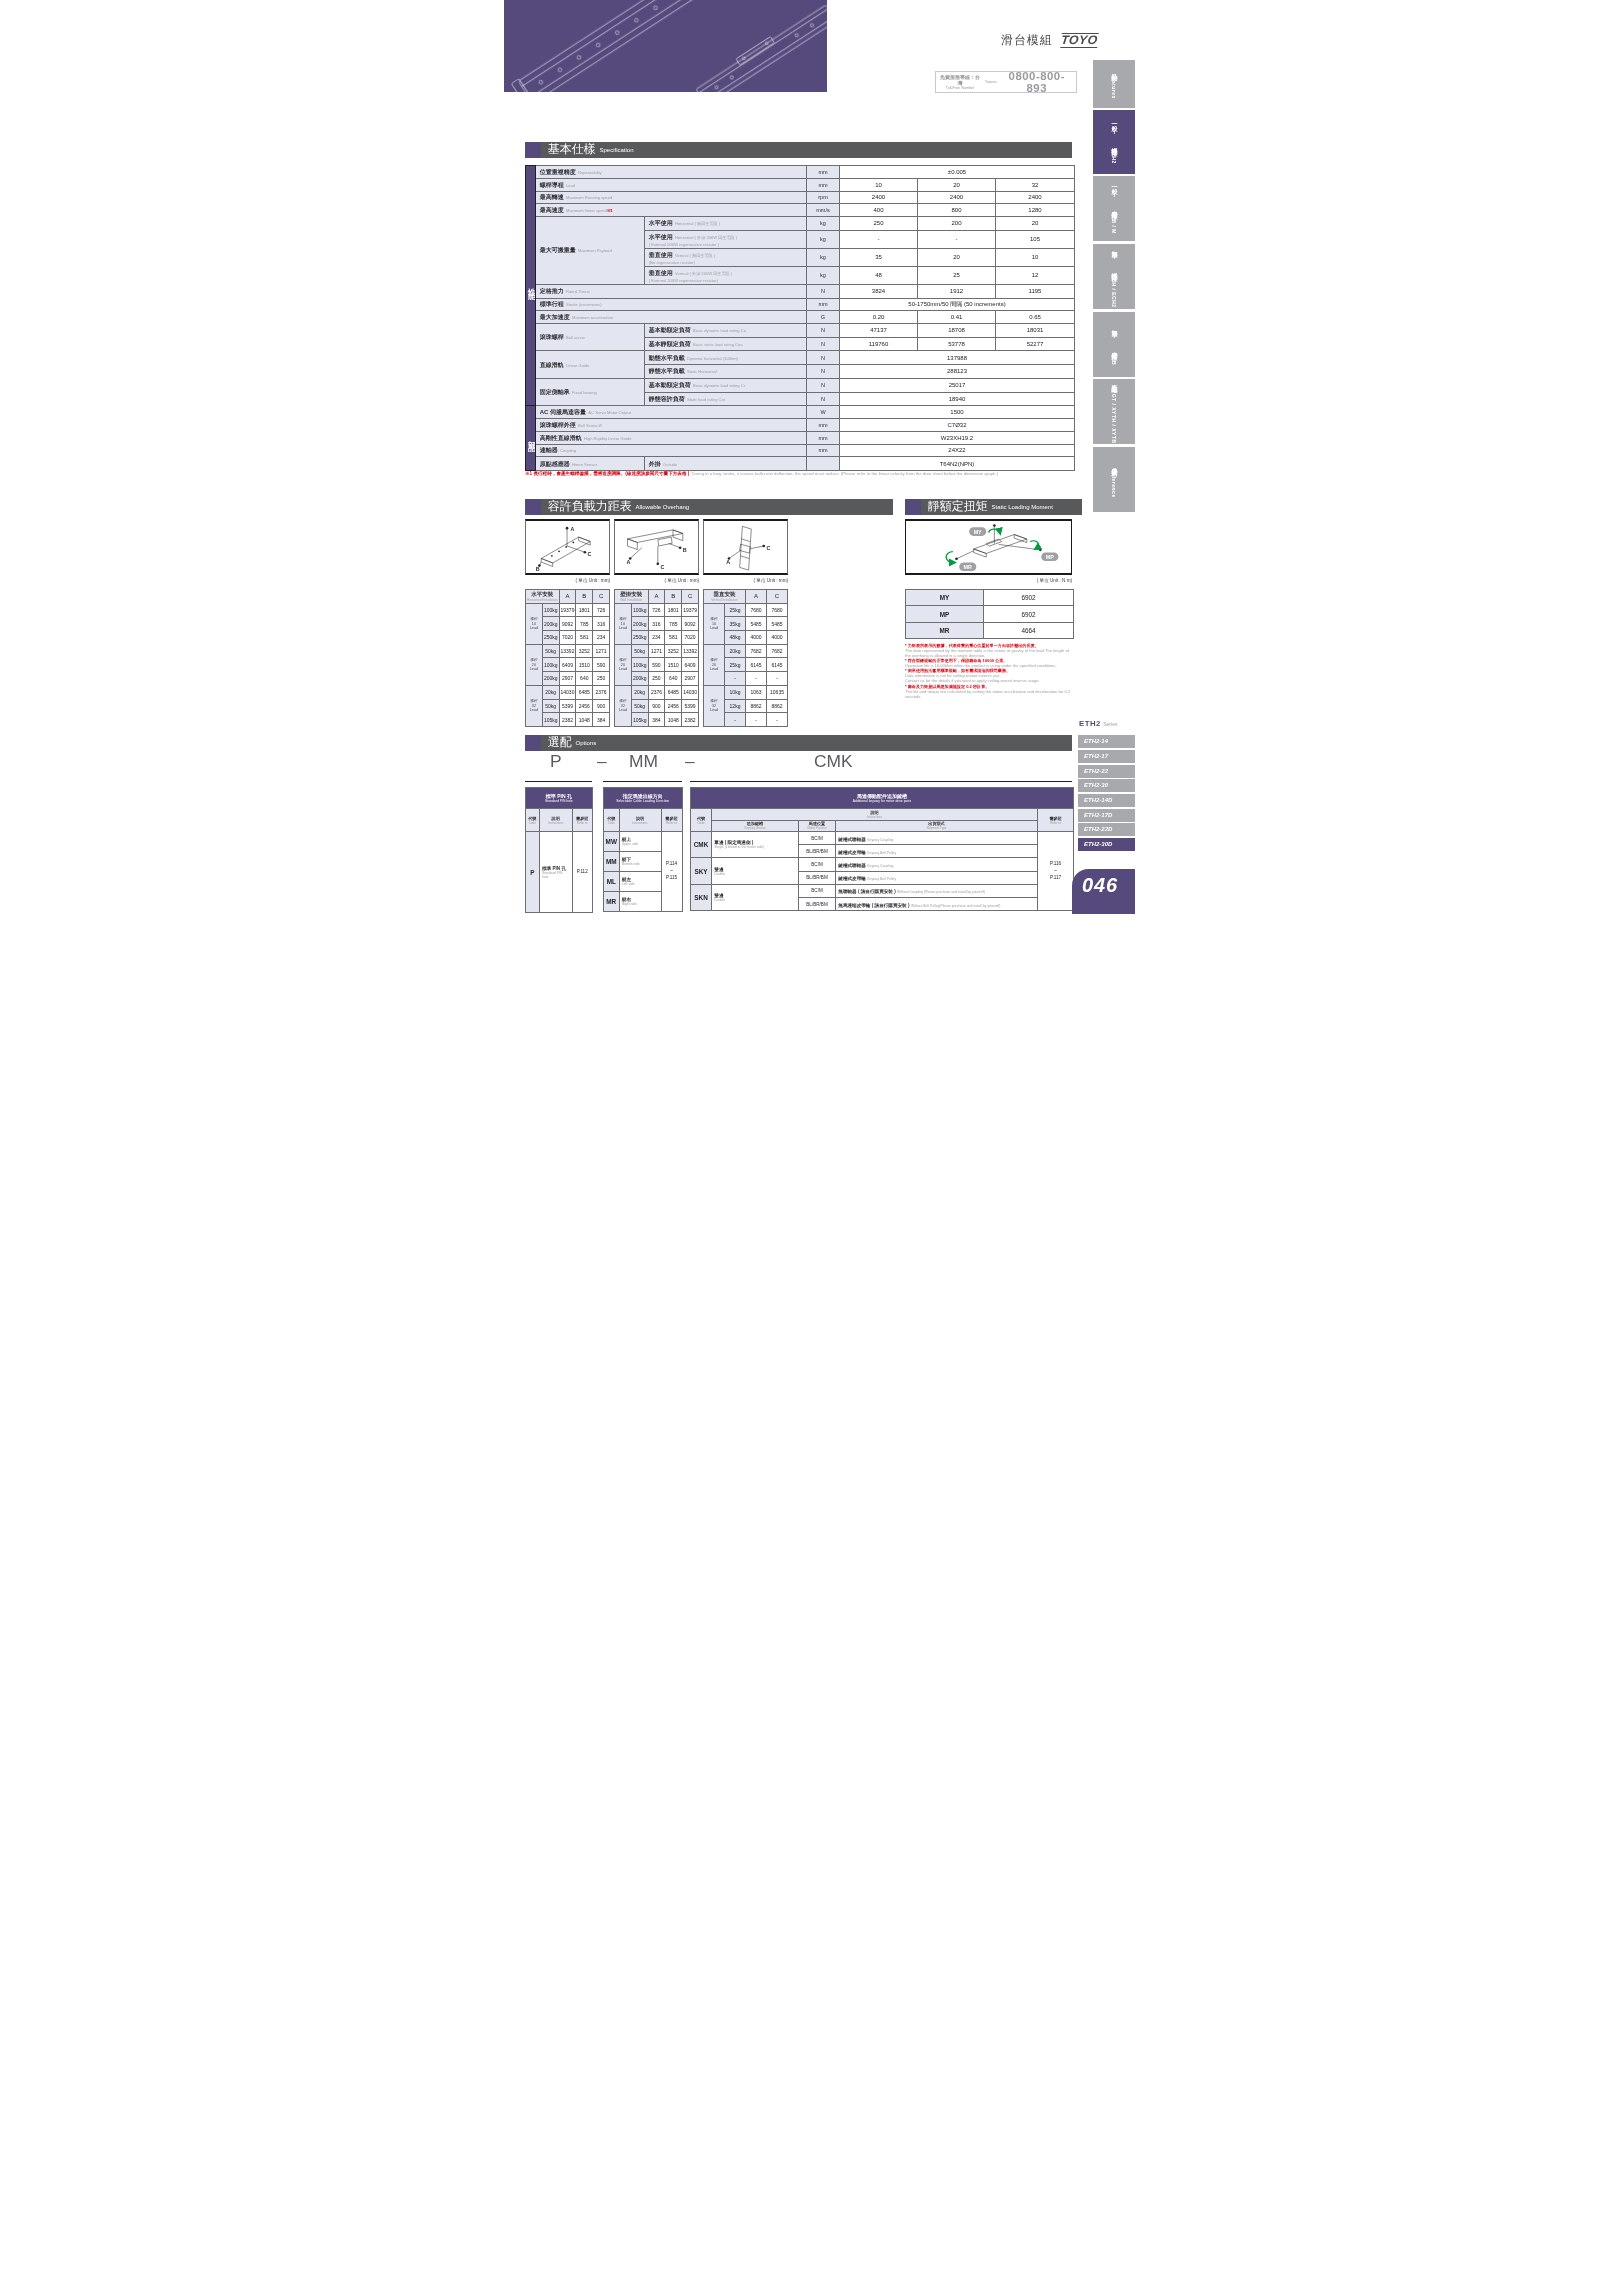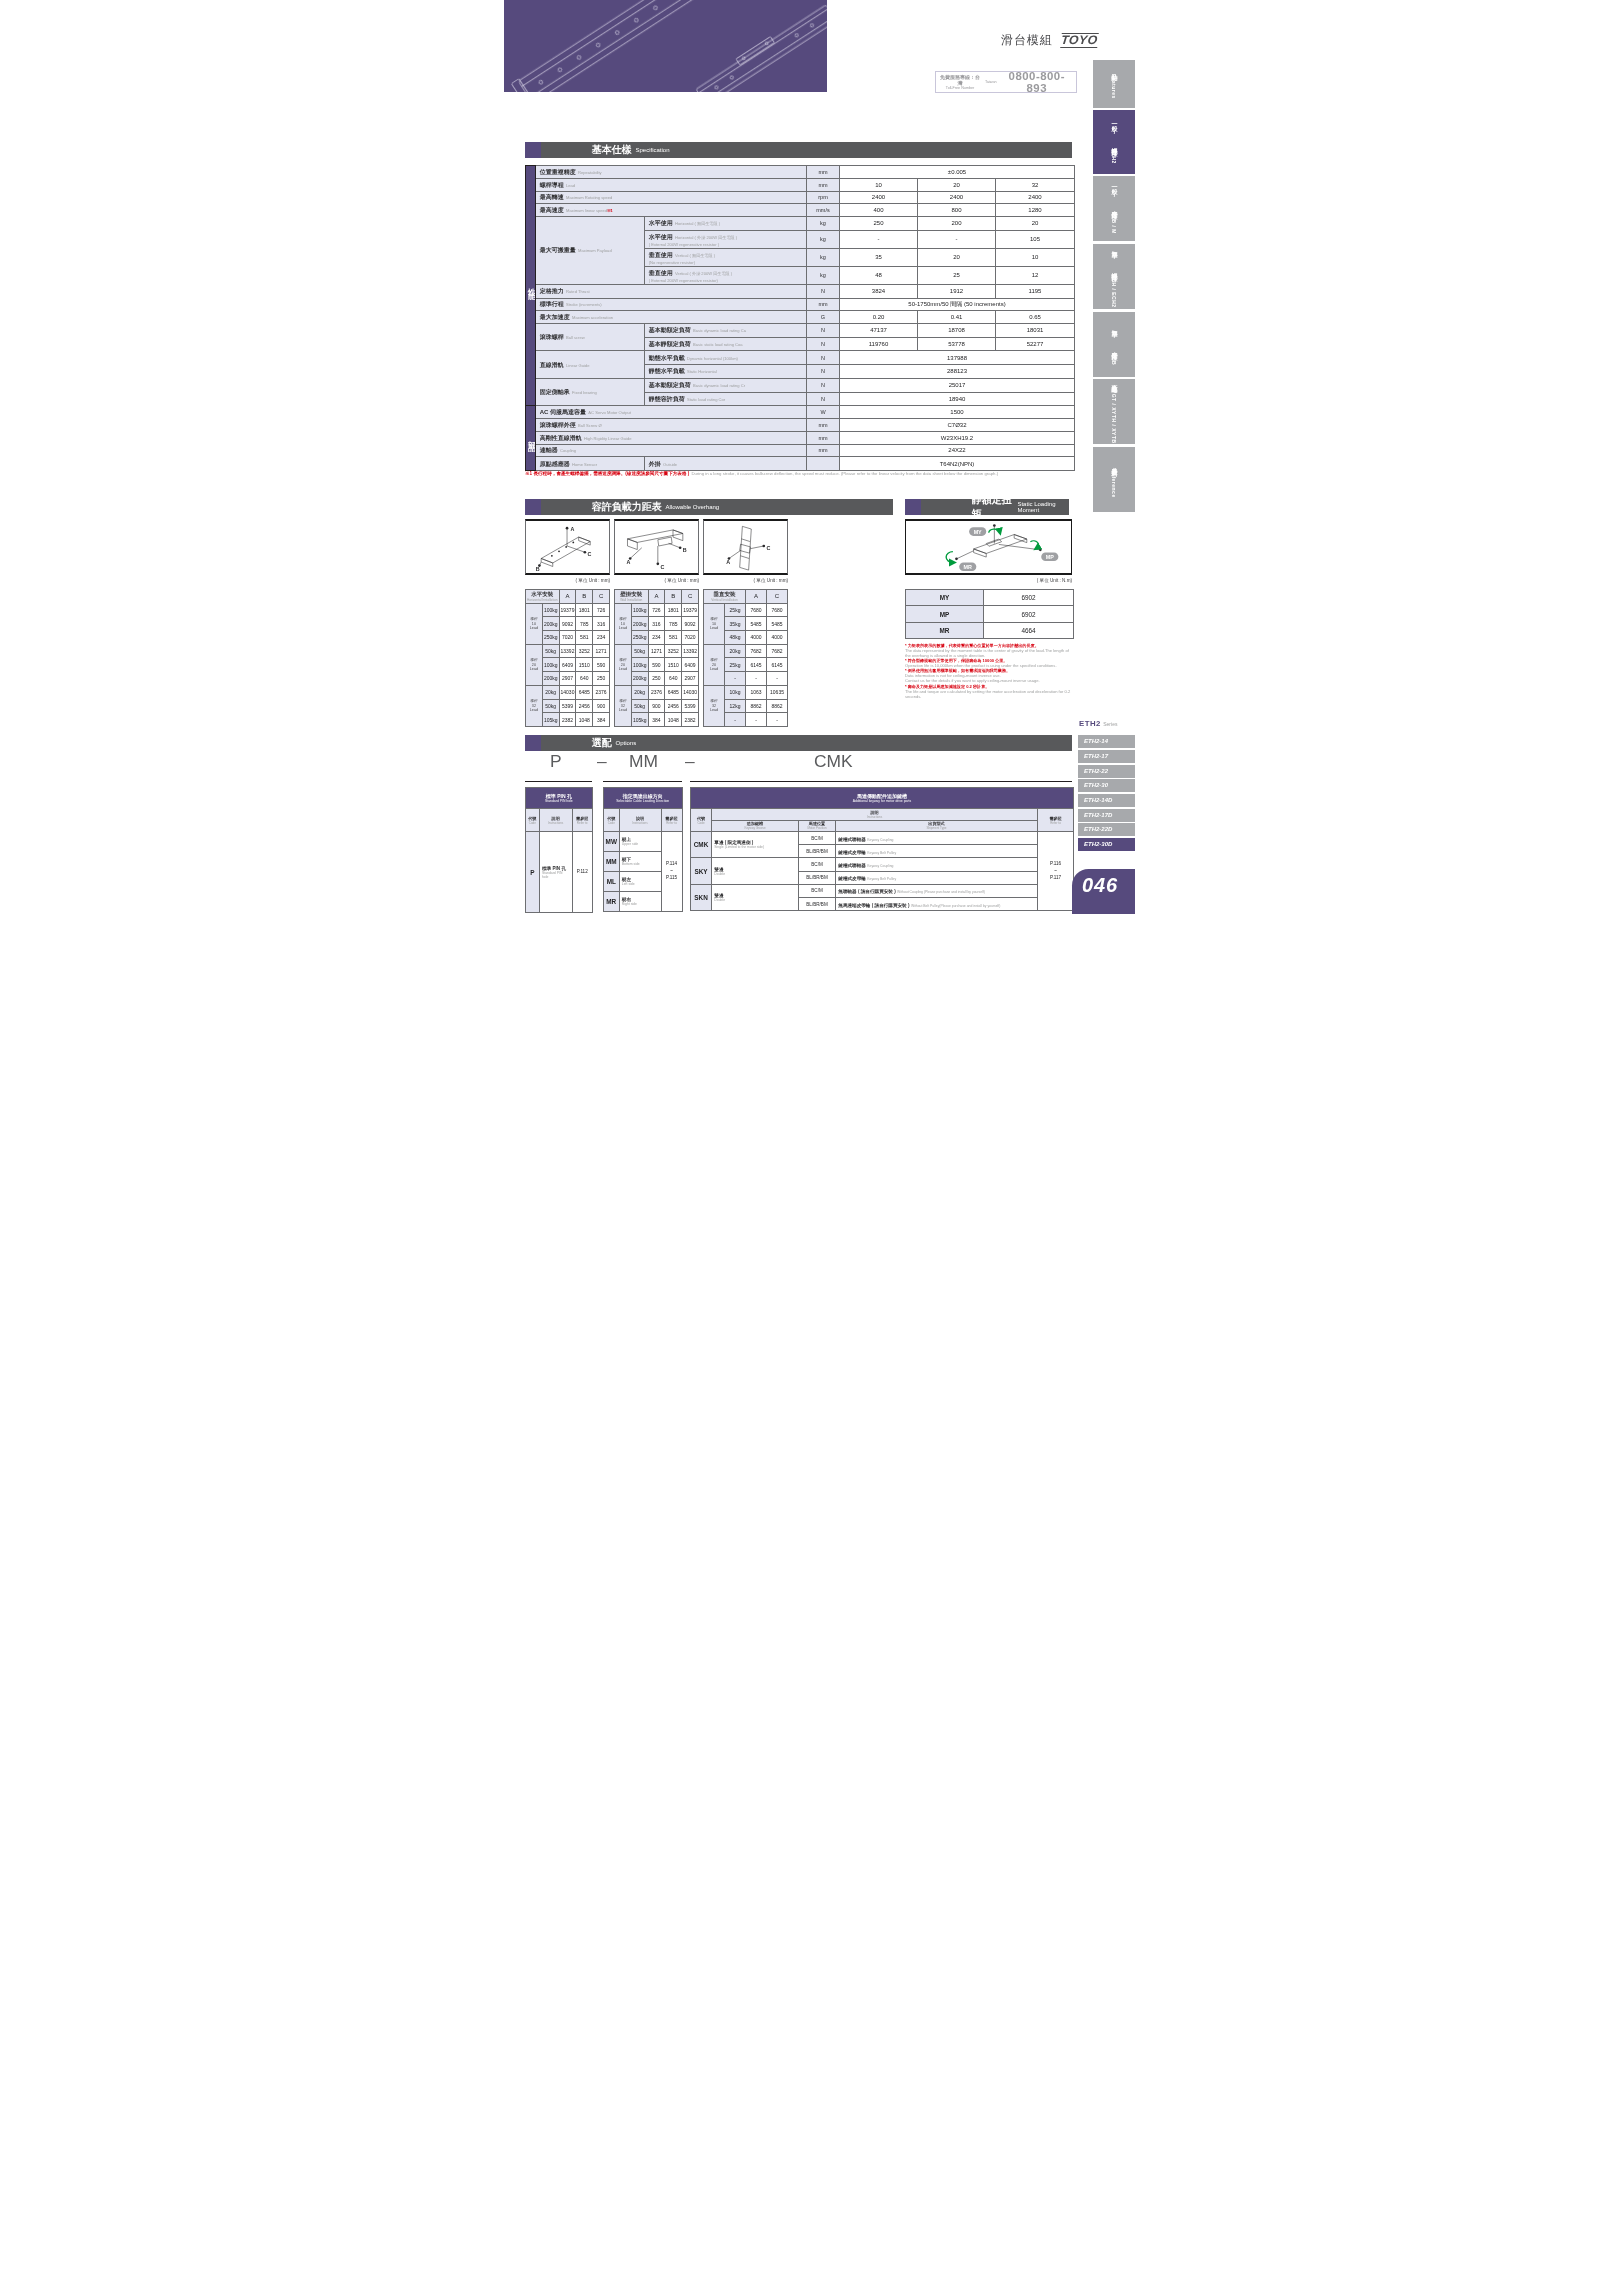--- a/index.html
+++ b/index.html
@@ -26,21 +26,21 @@
          display:flex; align-items:center; justify-content:center; gap:3.2px;
          writing-mode:vertical-rl; cursor:pointer; }
   .tab .zh { text-orientation:upright; font-size:6px; font-weight:bold; letter-spacing:0.9px; }
   .tab .code { text-orientation:mixed; font-size:5px; font-weight:bold; letter-spacing:0.5px; }
   .tab.active { background:#564a7d; }
 
   
   .secbar { position:absolute; height:15.5px; display:flex; }
   .secbar .sq { width:16.4px; background:#564a7d; }
   .secbar .bar { flex:1; background:#58595b; color:#fff; display:flex; align-items:center; padding-left:6.4px; gap:3.7px; }
-  .secbar .t-zh { font-size:10px; font-weight:bold;margin-left:44px; }
+  .secbar .t-zh { font-size:12px; font-weight:normal; }
   .secbar .t-en { font-size:6px; }
 
   
   table { border-collapse:collapse; }
   .spec { position:absolute; left:39px; top:165px; width:547px; table-layout:fixed; border:0.9px solid #231f20; }
   .spec td { border:0.5px solid #6d6e71; overflow:hidden; }
   .spec .side-cell { background:#564a7d; color:#fff; writing-mode:vertical-rl; text-orientation:upright;
                      font-size:7.8px; font-weight:bold; letter-spacing:3.7px; text-align:center; border:0.9px solid #231f20;}
   .spec .lbl, .spec .gcell, .spec .scell, .spec .unit { background:#e3e5f1; }
   .spec .lbl, .spec .gcell, .spec .scell { padding:0.9px 3.7px; text-align:left; }
@@ -668,21 +668,21 @@
           <td class="v">8862</td>
         </tr>
         <tr>
           <td class="load">-</td>
           <td class="v">-</td>
           <td class="v">-</td>
         </tr>
       </tbody>
     </table>
 
-  <div class="secbar" style="left:419px; top:499px; width:164px;">
+  <div class="secbar" style="left:419px; top:499px; width:177px;">
     <div class="sq"></div>
     <div class="bar">
       <span class="t-zh">靜額定扭矩</span>
       <span class="t-en">Static Loading Moment</span>
     </div>
   </div>
 
   <div class="mdiag">
     <svg viewBox="0 0 366 114">
       <defs>

